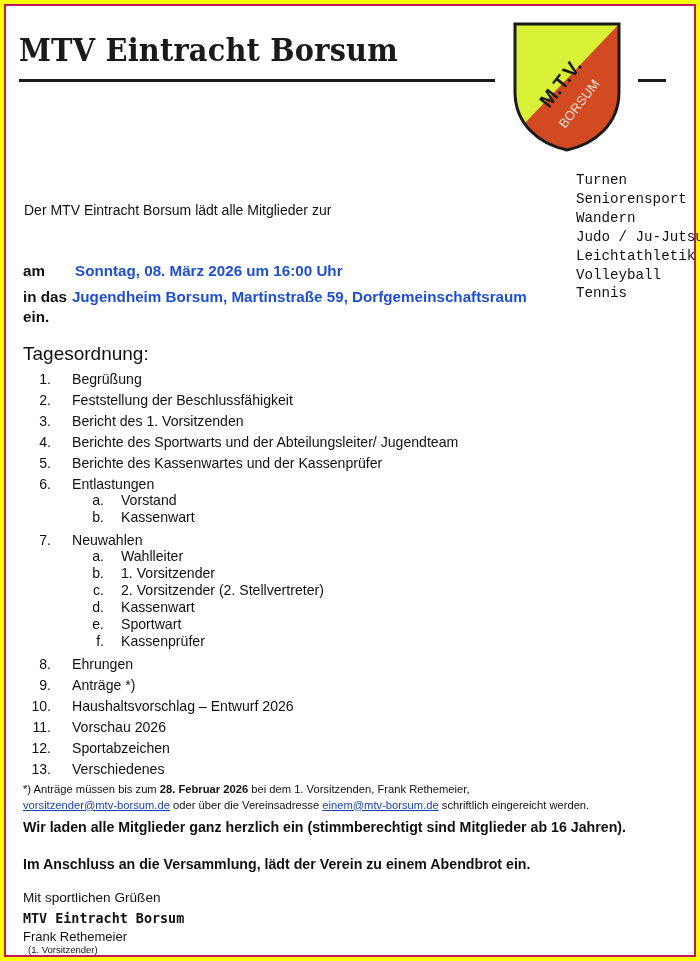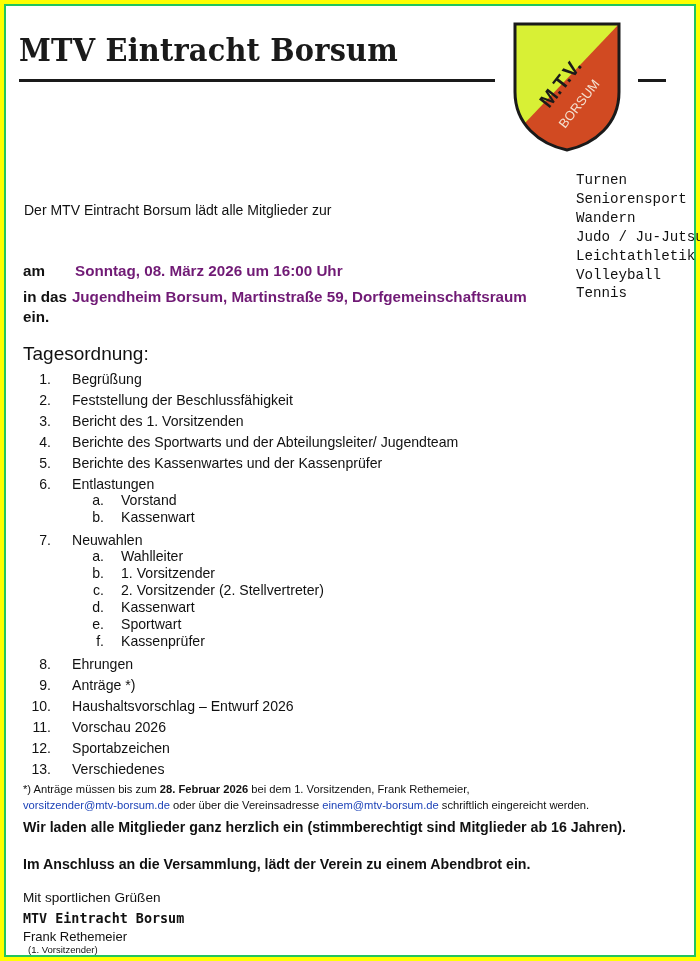--- a/index.html
+++ b/index.html
@@ -1,19 +1,19 @@
 <!DOCTYPE html>
 <html><head>
   <meta charset="utf-8">
   <style>
     * { margin: 0; padding: 0; box-sizing: border-box; }
     html, body { width: 700px; height: 961px; background: #ffff00; overflow: hidden; }
     .page {
       position: absolute; left: 4px; top: 4px; width: 692px; height: 953px;
-      border: 2px solid #22c55e; background: #ffffff;
+      border: 2px solid #be185d; background: #ffffff;
       font-family: "Liberation Sans", sans-serif; color: #111;
     }
     .club-title {
       position: absolute; left: 13px; top: 26px;
       font-family: "DejaVu Serif", serif; font-weight: bold; font-size: 31px;
       letter-spacing: 0.2px; color: #1a1a1a; transform: scaleX(0.93); transform-origin: left;
       white-space: nowrap;
     }
     .header-rule {
       position: absolute; left: 13px; top: 73px; width: 476px; height: 3px; background: #1a1a1a;
@@ -27,37 +27,37 @@
       font-family: Liberation Mono, monospace; font-size: 14.2px; line-height: 18.9px; color: #111;
     }
     .sports div { white-space: nowrap; }
     .intro { position: absolute; left: 18px; top: 196px; font-weight: normal; font-size: 14px; }
     .meeting-title {
       position: absolute; left: 17px; top: 222px; font-weight: bold; font-size: 21.5px;
       text-decoration: underline; text-decoration-thickness: 2px; text-underline-offset: 3px;
     }
     .line { position: absolute; left: 17px; font-weight: bold; font-size: 15.2px; white-space: nowrap; }
     .line .lbl { display: inline-block; }
-    .red { color: #701a75; }
+    .red { color: #1d4ed8; }
     .l-am { top: 256px; }
     .l-am .lbl { width: 52px; }
     .l-in { top: 282px; }
     .l-in .lbl { margin-right: 5px; }
     .l-ein { top: 302px; }
     .agenda-title { position: absolute; left: 17px; top: 337px; font-weight: normal; font-size: 19px; }
     .agenda { position: absolute; left: 17px; top: 363px; font-size: 14.1px; color: #111; }
     .item { position: relative; height: 21px; line-height: 21px; white-space: nowrap; }
     .item .num { position: absolute; left: 0; width: 28px; text-align: right; }
     .item .txt { position: absolute; left: 49px; }
     .sub { padding-left: 67px; padding-top: 0; }
     .sub .s { height: 17px; line-height: 17px; white-space: nowrap; position: relative; }
     .sub .s .sl { display: inline-block; width: 14px; text-align: right; }
     .sub .s .st { position: absolute; left: 31px; }
     .footnote { position: absolute; left: 17px; top: 776px; font-size: 11.2px; line-height: 15.5px; white-space: nowrap; }
-    .footnote a { color: #1d43b8; }
+    .footnote a { color: #1d43b8; text-decoration: underline; }
     .invite { position: absolute; left: 17px; top: 812px; font-weight: bold; font-size: 14.2px; line-height: 18px; width: 640px; }
     .invite2 { position: absolute; left: 17px; top: 850px; font-weight: bold; font-size: 14.2px; white-space: nowrap; }
     .greeting { position: absolute; left: 17px; top: 884px; font-size: 13.6px; }
     .sig-club { position: absolute; left: 17px; top: 905px; font-family: "DejaVu Sans Mono", monospace; font-weight: bold; font-size: 13.4px; }
     .sig-name { position: absolute; left: 17px; top: 923px; font-size: 13px; }
     .sig-role { position: absolute; left: 22px; top: 938px; font-size: 9.5px; }
   </style>
 </head>
 <body>
 

